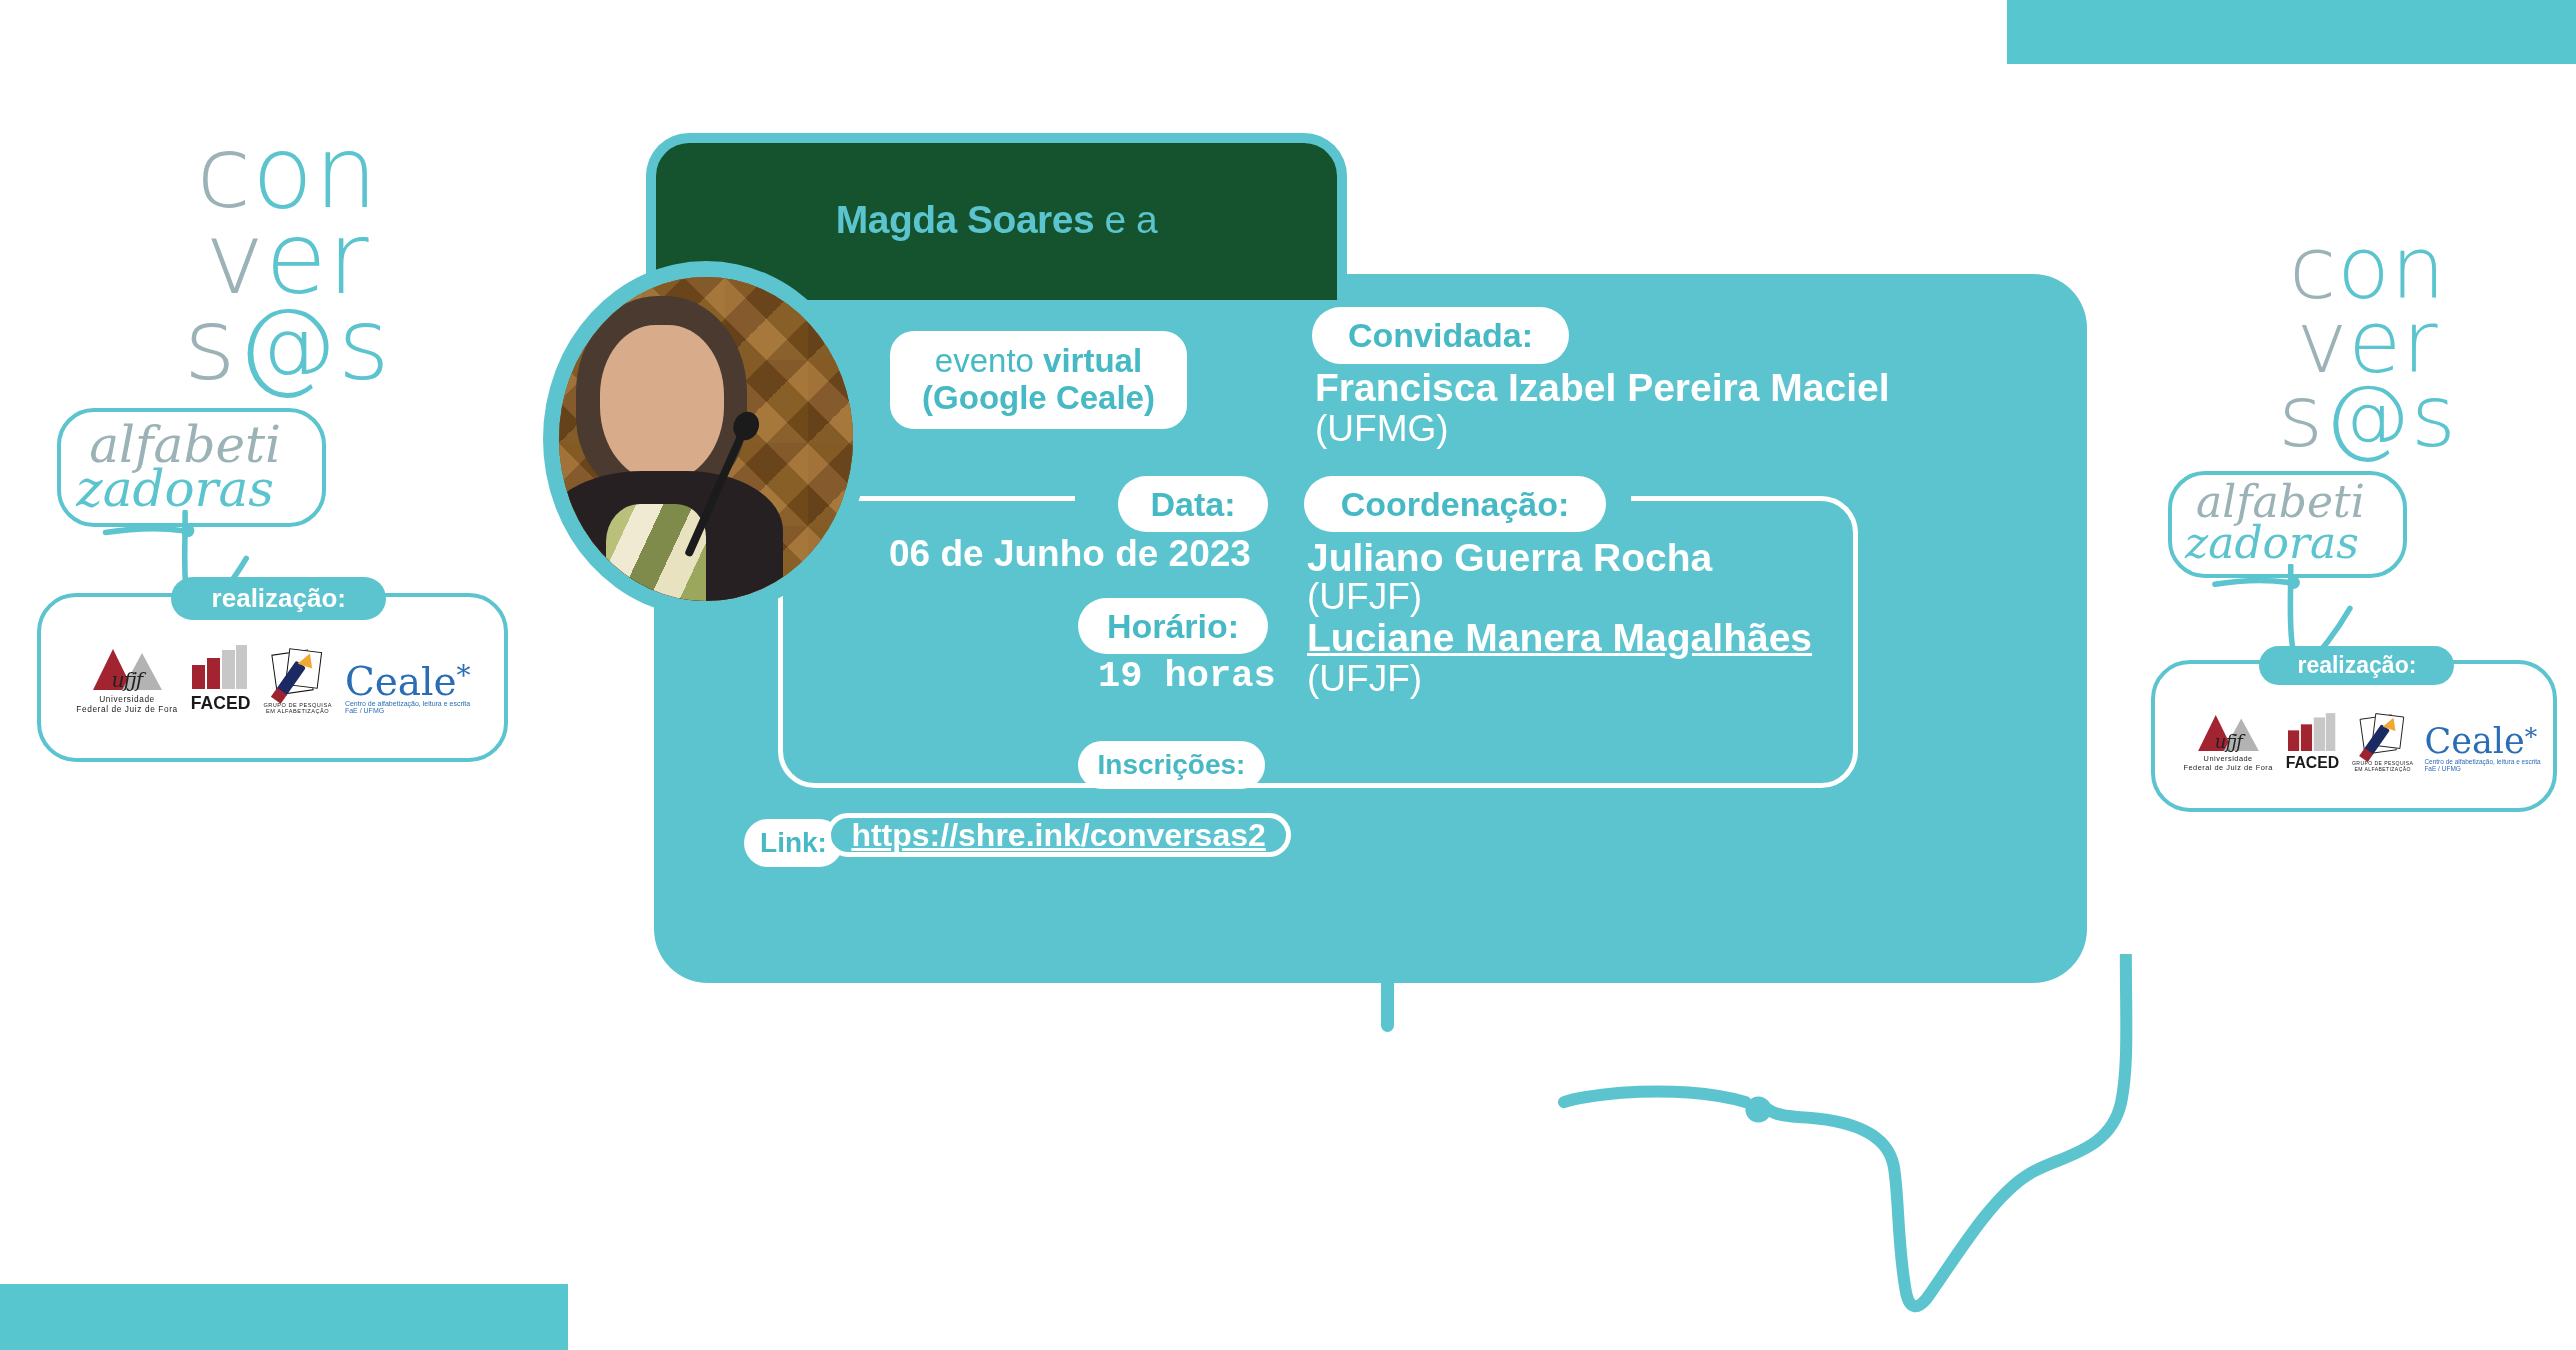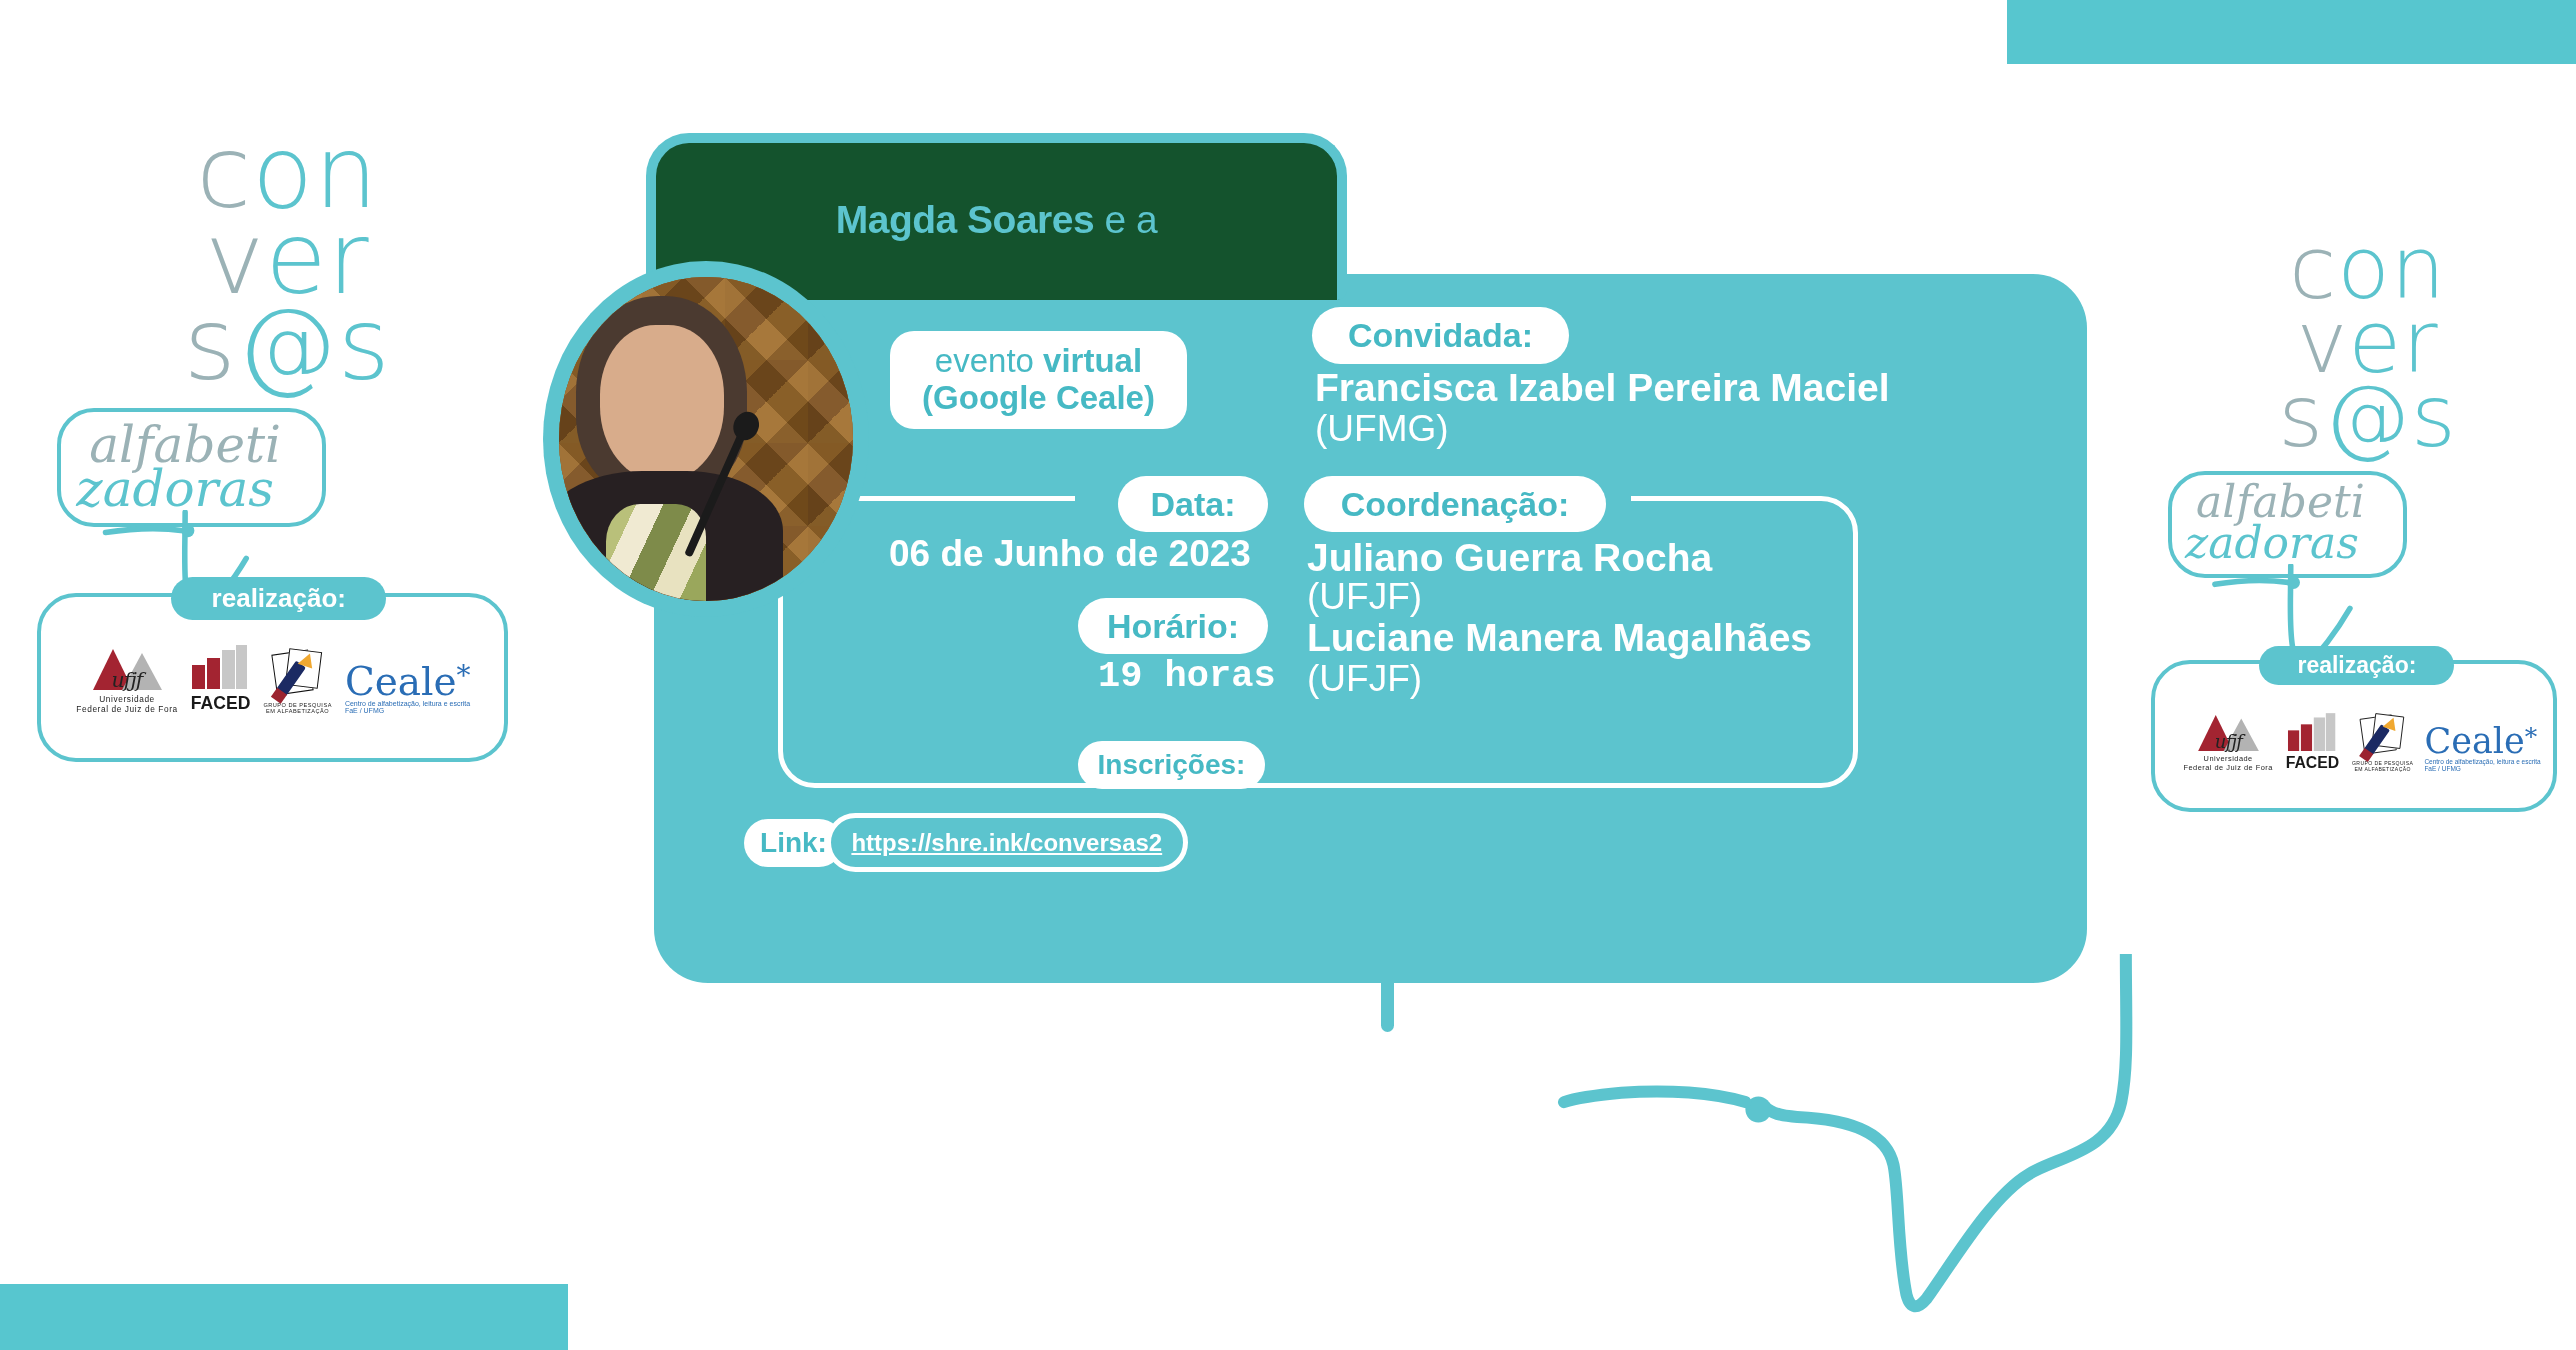--- a/index.html
+++ b/index.html
@@ -169,27 +169,27 @@
   #pill-convidada { left: 1312px; top: 307px; width: 257px; height: 57px; font-size: 34px; }
   #pill-data      { left: 1118px; top: 476px; width: 150px; height: 56px; font-size: 34px; }
   #pill-coord     { left: 1304px; top: 476px; width: 302px; height: 56px; font-size: 34px; }
   #pill-horario   { left: 1078px; top: 598px; width: 190px; height: 56px; font-size: 34px; }
   #pill-inscricoes{ left: 1078px; top: 741px; width: 187px; height: 48px; font-size: 28px; text-align: center; }
   #pill-link      { left: 744px; top: 819px; width: 99px; height: 48px; font-size: 28px; }
 
   #link-chip {
     position: absolute;
     left: 826px; top: 813px;
-    height: 59px;
+    height: 44px;
     padding: 0 20.4px;
     border: 5.6px solid #ffffff;
     background: #5cc4ce;
     border-radius: 926px;
     color: #ffffff;
-    font-size: 24px;
+    font-size: 32px;
     font-weight: 800;
     display: flex; align-items: center;
     z-index: 10;
     white-space: nowrap;
   }
 
   
   .card-text {
     position: absolute;
     color: #ffffff;
@@ -197,21 +197,21 @@
     white-space: nowrap;
   }
   #txt-convidada-name { left: 1315px; top: 366px; font-size: 39px; font-weight: 800; }
   #txt-convidada-org  { left: 1315px; top: 408px; font-size: 37px; font-weight: 300; }
 
   #txt-data-value     { left: 889px; top: 533px; font-size: 37px; font-weight: 800; }
   #txt-horario-value  { left: 1098px; top: 655px; font-size: 37px; font-weight: 800; font-family: Liberation Mono, monospace; }
 
   #txt-coord1         { left: 1307px; top: 536px; font-size: 39px; font-weight: 800; }
   #txt-coord1-org     { left: 1307px; top: 576px; font-size: 37px; font-weight: 300; }
-  #txt-coord2         { left: 1307px; top: 616px; font-size: 39px; font-weight: 800; }
+  #txt-coord2         { left: 1307px; top: 616px; font-size: 39px; font-weight: 800; text-decoration: underline; }
   #txt-coord2-org     { left: 1307px; top: 658px; font-size: 37px; font-weight: 300; }
 
   
   #tail-svg { position: absolute; left: 1436px; top: 954px; width: 741px; height: 361px; z-index: 2; }
 
   
   .brand { position: absolute; }
   #brand-left  { left: 9.3px;   top: 130px; width: 519px; height: 1038px; }
   #brand-right { left: 2131px; top: 232px; width: 445px; height: 917px; }
 

